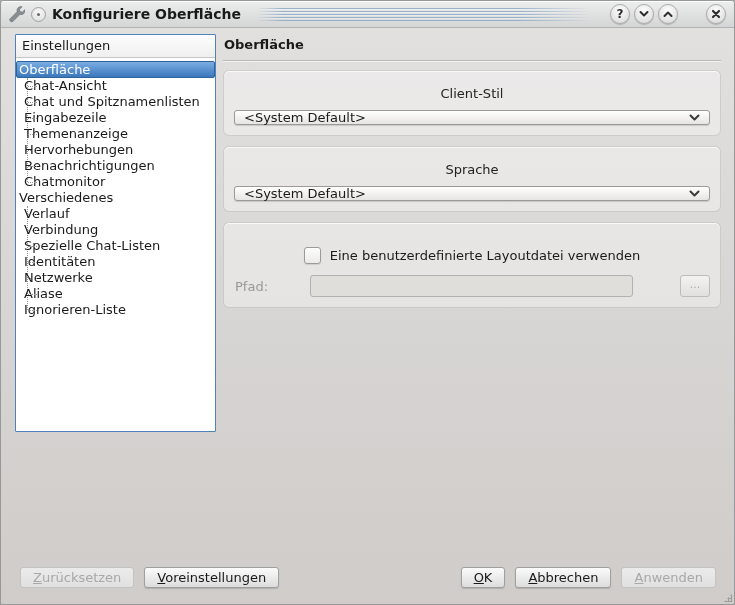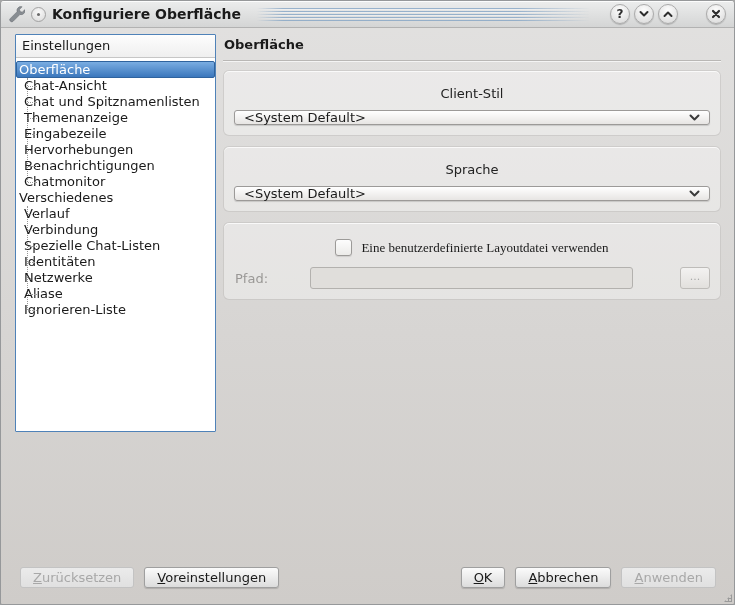--- a/index.html
+++ b/index.html
@@ -83,21 +83,21 @@
   .groupbox + .groupbox { margin-top:10px; }
   .group-title { text-align:center; font-size:13px; color:#222; margin-bottom:9px; }
   .combobox {
     height:15px; border-radius:3px; border:1px solid #9c9a98;
     background:linear-gradient(#ffffff, #e7e5e3);
     display:flex; align-items:center; padding:0 9px;
     font-size:13px; color:#1a1a1a; cursor:pointer;
     box-shadow:0 1px 1px rgba(0,0,0,.14);
   }
   .combobox .combo-value { flex:1; }
-  .check-row { display:flex; justify-content:center; align-items:center; gap:9px; margin:1px 0 11px;font-family:Liberation Serif, serif; }
+  .check-row { display:flex; justify-content:center; align-items:center; gap:9px; margin:9px 0 11px; }
   .checkbox {
     width:17px; height:17px; border-radius:3px; border:1px solid #9c9a98;
     background:linear-gradient(#fdfdfd,#ecebe9); cursor:pointer;
     box-shadow:0 1px 1px rgba(0,0,0,.10);
   }
   .check-label { font-size:13px; color:#1a1a1a; cursor:pointer; }
   .path-row { display:flex; align-items:center;gap:34px; }
   .path-label { font-size:13px; color:#9a9896; margin:0 8px 0 1px; }
   .path-input {
     flex:1; height:22px; border-radius:3px; border:1px solid #b3b1ae;
@@ -166,22 +166,22 @@
 
   <div class="body">
 
     <div class="sidebar">
       <div class="sb-header">Einstellungen</div>
       <div class="tree">
         <div class="row top selected"><span>Oberfläche</span></div>
         <div class="children">
           <div class="row child"><span>Chat-Ansicht</span></div>
           <div class="row child"><span>Chat und Spitznamenlisten</span></div>
+          <div class="row child"><span>Eingabezeile</span></div>
           <div class="row child"><span>Themenanzeige</span></div>
-          <div class="row child"><span>Eingabezeile</span></div>
           <div class="row child"><span>Hervorhebungen</span></div>
           <div class="row child"><span>Benachrichtigungen</span></div>
           <div class="row child"><span>Chatmonitor</span></div>
         </div>
         <div class="row top"><span>Verschiedenes</span></div>
         <div class="children">
           <div class="row child"><span>Verlauf</span></div>
           <div class="row child"><span>Verbindung</span></div>
           <div class="row child"><span>Spezielle Chat-Listen</span></div>
           <div class="row child"><span>Identitäten</span></div>

